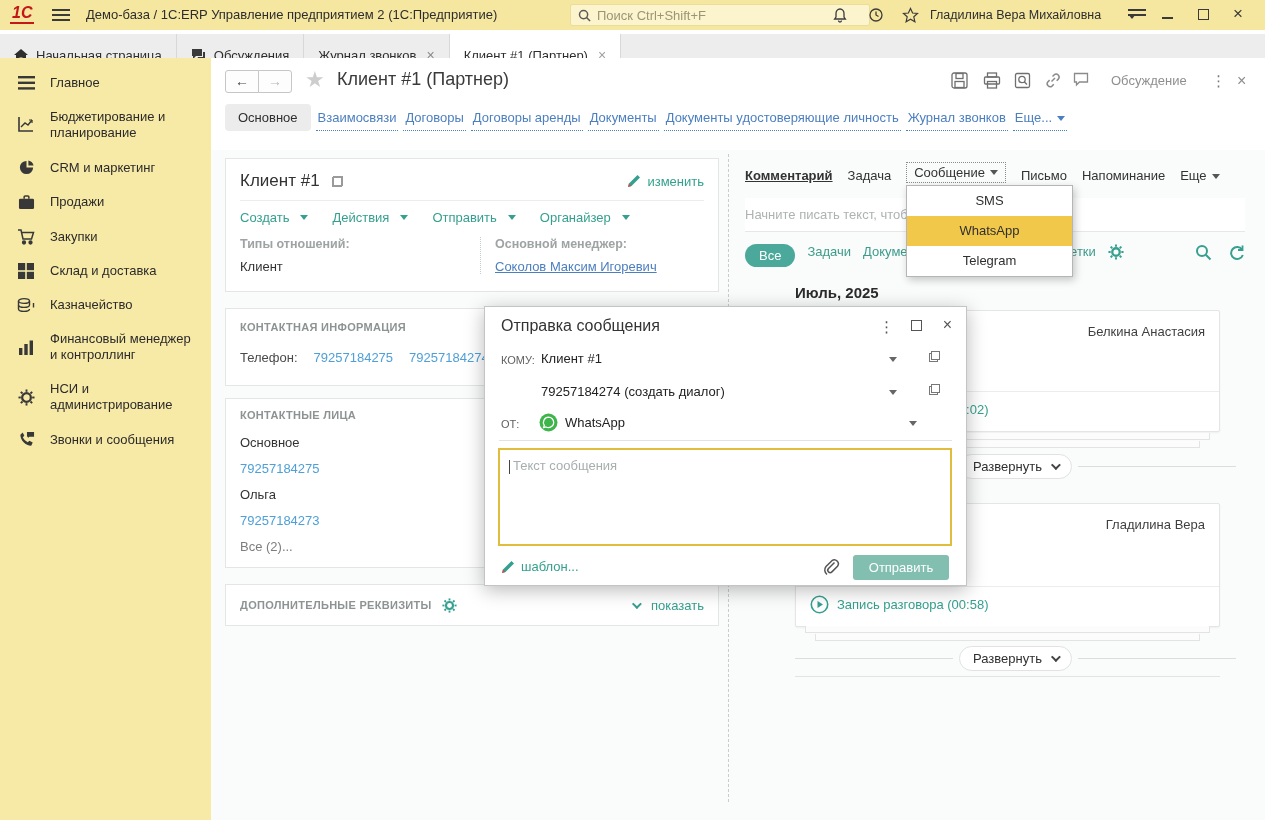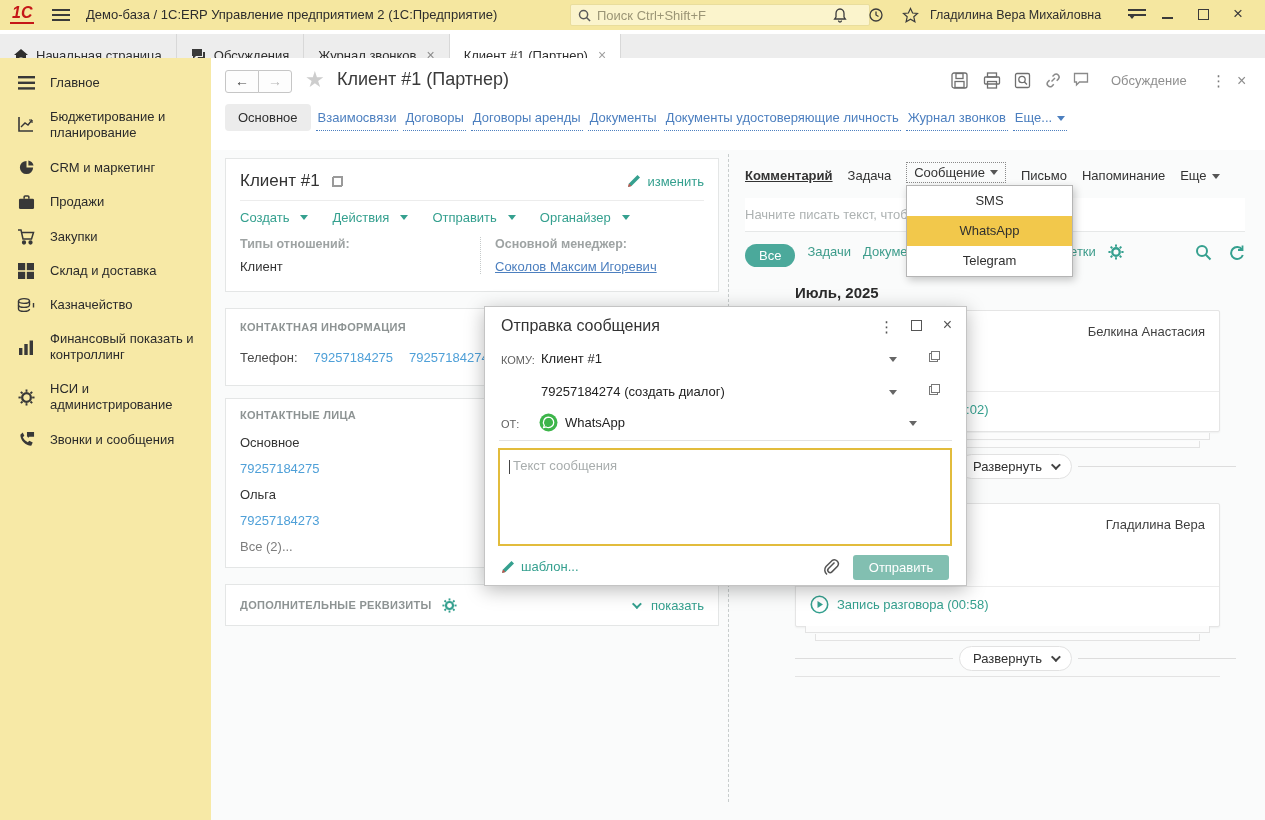--- a/index.html
+++ b/index.html
@@ -292,21 +292,21 @@
       <span>Казначейство</span>
     </div>
     <div class="sb-item">
       <span class="ic">
           <svg width="16" height="15" viewBox="0 0 16 15">
             <rect x="1" y="8" width="3.4" height="7" fill="#383838"></rect>
             <rect x="6.3" y="4" width="3.4" height="11" fill="#383838"></rect>
             <rect x="11.6" y="0.5" width="3.4" height="14.5" fill="#383838"></rect>
           </svg>
         </span>
-      <span style="width:150px">Финансовый показать и контроллинг</span>
+      <span style="width:150px">Финансовый менеджер и контроллинг</span>
     </div>
     <div class="sb-item">
       <span class="ic">
           <svg width="17" height="17" viewBox="0 0 18 18" fill="none" stroke="#383838">
             <circle cx="9" cy="9" r="4.6" stroke-width="2.4"></circle>
             <g stroke-width="2">
               <line x1="9" y1="0.5" x2="9" y2="3"></line>
               <line x1="9" y1="15" x2="9" y2="17.5"></line>
               <line x1="0.5" y1="9" x2="3" y2="9"></line>
               <line x1="15" y1="9" x2="17.5" y2="9"></line>

